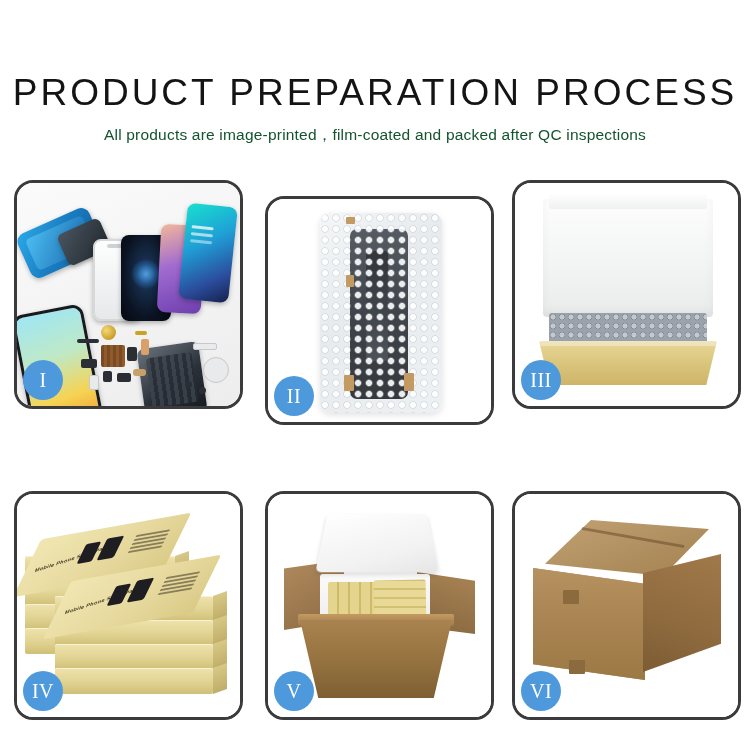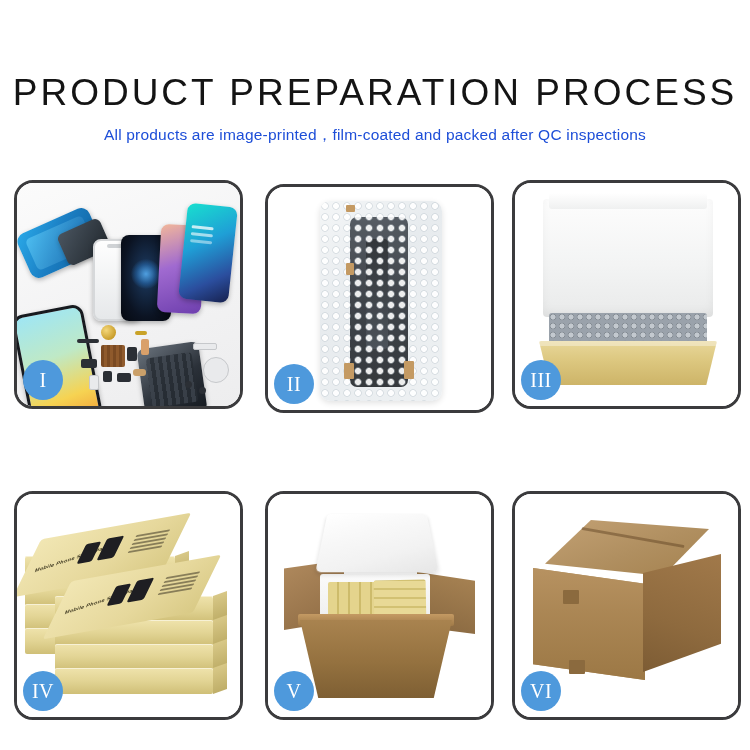--- a/index.html
+++ b/index.html
@@ -10,33 +10,33 @@
   }
   .sheet{position:absolute;inset:0;margin-top:40px;}
 
   
   .header{position:absolute;left:0;right:0;top:34px;text-align:center;}
   .title{
     font-size:37px;font-weight:500;letter-spacing:3.0px;color:#141414;
     line-height:1.05;white-space:nowrap;
   }
   .subtitle{
-    margin-top:12px;font-size:15.5px;color:#1d4ed8;letter-spacing:.2px;
+    margin-top:12px;font-size:15.5px;color:#14532d;letter-spacing:.2px;
     white-space:nowrap;font-weight:400;
   }
 
   
   .grid{position:absolute;left:14px;top:140px;width:722px;height:600px;}
   .card{
     position:absolute;width:229px;height:229px;
     border:3px solid #3b3b3d;border-radius:19px;
     background:#fdfdfd;box-sizing:border-box;overflow:hidden;
   }
   .card.c0{left:0px;  top:0px;}
-  .card.c1{left:251px;top:4px;}
+  .card.c1{left:251px;top:16px;}
   .card.c2{left:498px;top:0px;}
   .card.c3{left:0px;  top:311px;}
   .card.c4{left:251px;top:311px;}
   .card.c5{left:498px;top:311px;}
 
   .photo{position:absolute;inset:0;overflow:hidden;}
 
   .badge{
     position:absolute;left:6px;bottom:6px;width:40px;height:40px;border-radius:50%;
     background:#4e99dc;color:#ffffff;

